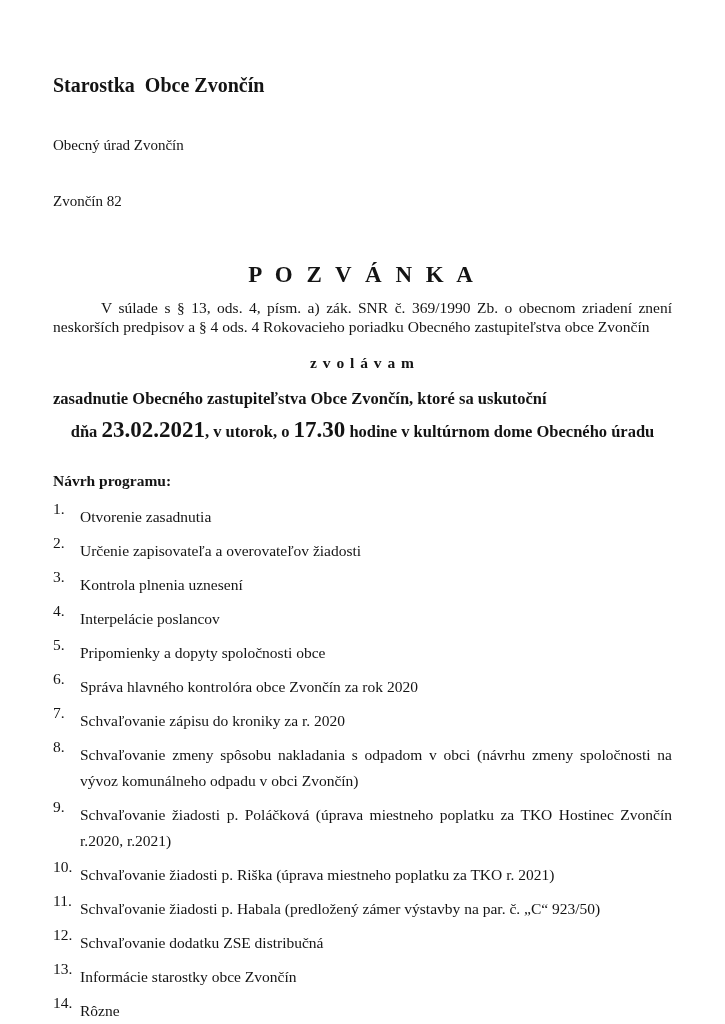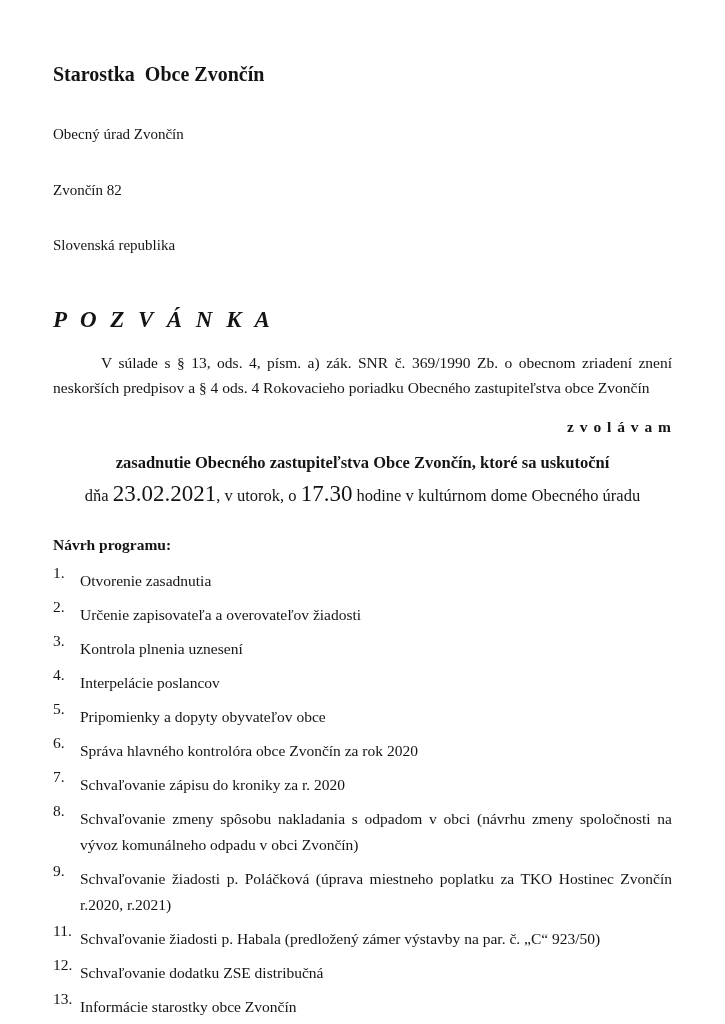--- a/index.html
+++ b/index.html
@@ -19,64 +19,65 @@
     font-size: 15.5px;
     overflow: hidden;
   }
   
   .letterhead { white-space: pre-wrap; }
   .letterhead .org {
     font-size: 20px;
     font-weight: bold;
     line-height: 25px;
     margin-bottom: 2px;
+    margin-top: 11px;
   }
   .letterhead .line {
     font-size: 15px;
     line-height: 19.5px;
   }
   
   .title {
     margin: 13px 0 0 0;
+    text-align: center;
     font-size: 23px;
     font-weight: bold;
     letter-spacing: 4px;
     line-height: 30px;
     white-space: pre-wrap;
-    font-style: italic;
   }
   
   .intro {
-    margin: 15px 0 0 0;
+    margin: 8px 0 0 0;
     text-align: justify;
     text-indent: 48px;
-    line-height: 25px;
+    line-height: 19px;
   }
   
   .convene {
     margin: 17px 0 0 0;
-    text-align: right;
+    text-align: center;
     font-weight: bold;
     letter-spacing: 1px;
     line-height: 20px;
     white-space: pre-wrap;
   }
   
   .meeting {
     margin: 15px 0 0 0;
-    text-align: center;
+    text-align: left;
     font-weight: bold;
     font-size: 16.5px;
     line-height: 22px;
   }
   
   .dateline {
     margin: 5px 0 0 0;
     text-align: center;
-    font-weight: normal;
+    font-weight: bold;
     font-size: 16.5px;
     line-height: 30px;
     white-space: pre-wrap;
   }
   .dateline .big { font-size: 23px; }
   
   .agenda-heading {
     margin: 24px 0 0 0;
     font-weight: bold;
     line-height: 20px;
@@ -93,21 +94,20 @@
 </style>
 </head>
 <body>
 
 <div class="page">
 
   <div class="letterhead">
     <div class="org">Starostka  Obce Zvončín</div>
     <div class="line">Obecný úrad Zvončín</div>
     <div class="line">Zvončín 82</div>
-    <div class="line">Slovenská republika</div>
   </div>
 
   <h1 class="title">P O Z V Á N K A</h1>
 
   <p class="intro">V súlade s § 13, ods. 4, písm. a) zák. SNR č. 369/1990 Zb. o obecnom zriadení znení neskorších predpisov a § 4 ods. 4 Rokovacieho poriadku Obecného zastupiteľstva obce Zvončín</p>
 
   <p class="convene">z v o l á v a m</p>
 
   <p class="meeting">zasadnutie Obecného zastupiteľstva Obce Zvončín, ktoré sa uskutoční</p>
 
@@ -127,37 +127,41 @@
       <li>
         <span class="num">3.</span>
         <span class="txt">Kontrola plnenia uznesení</span>
       </li>
       <li>
         <span class="num">4.</span>
         <span class="txt">Interpelácie poslancov</span>
       </li>
       <li>
         <span class="num">5.</span>
-        <span class="txt">Pripomienky a dopyty obyvateľov obce</span>
+        <span class="txt">Pripomienky a dopyty spoločnosti obce</span>
       </li>
       <li>
         <span class="num">6.</span>
         <span class="txt">Správa hlavného kontrolóra obce Zvončín za rok 2020</span>
       </li>
       <li>
         <span class="num">7.</span>
         <span class="txt">Schvaľovanie zápisu do kroniky za r. 2020</span>
       </li>
       <li>
         <span class="num">8.</span>
         <span class="txt">Schvaľovanie zmeny spôsobu nakladania s odpadom v obci (návrhu zmeny spoločnosti na vývoz komunálneho odpadu v obci Zvončín)</span>
       </li>
       <li>
         <span class="num">9.</span>
         <span class="txt">Schvaľovanie žiadosti p. Poláčková (úprava miestneho poplatku za TKO Hostinec Zvončín r.2020, r.2021)</span>
+      </li>
+      <li>
+        <span class="num">10.</span>
+        <span class="txt">Schvaľovanie žiadosti p. Riška (úprava miestneho poplatku za TKO r. 2021)</span>
       </li>
       <li>
         <span class="num">11.</span>
         <span class="txt">Schvaľovanie žiadosti p. Habala (predložený zámer výstavby na par. č. „C“ 923/50)</span>
       </li>
       <li>
         <span class="num">12.</span>
         <span class="txt">Schvaľovanie dodatku ZSE distribučná</span>
       </li>
       <li>

